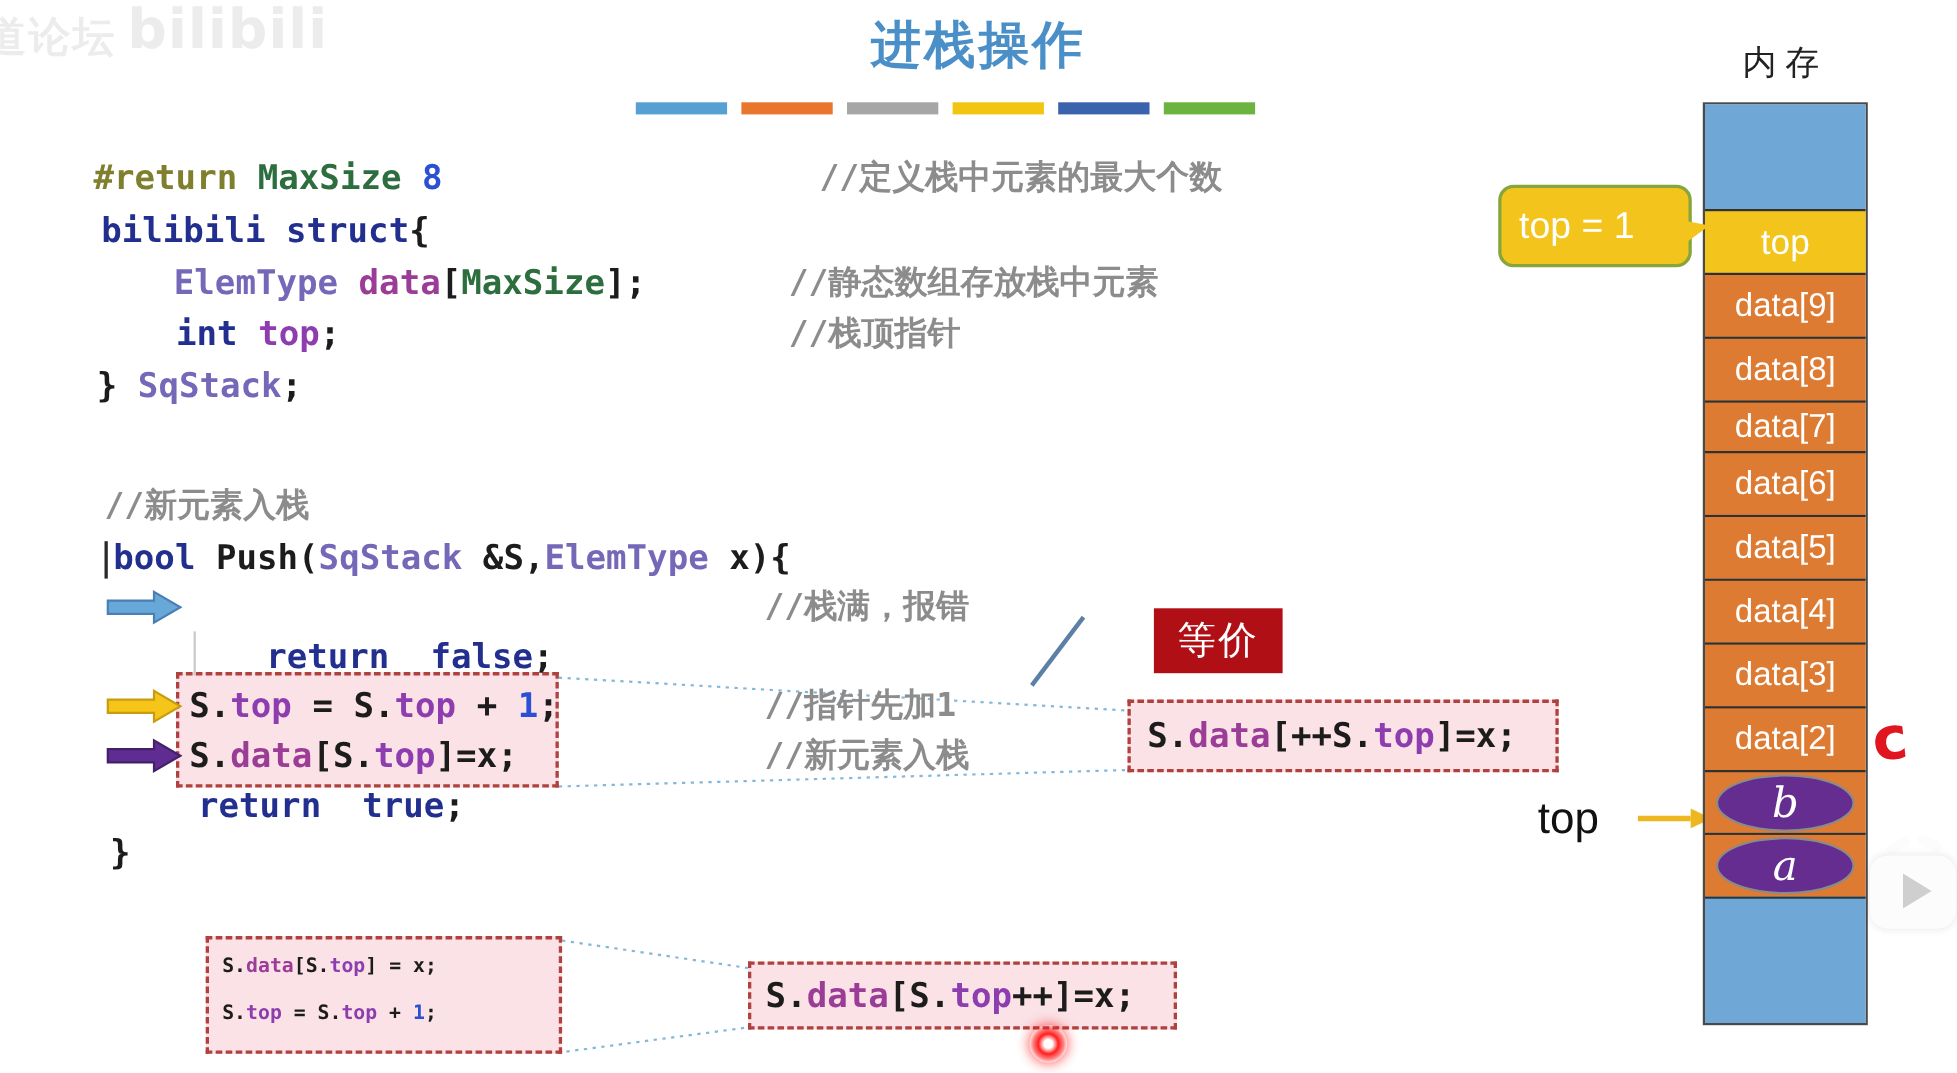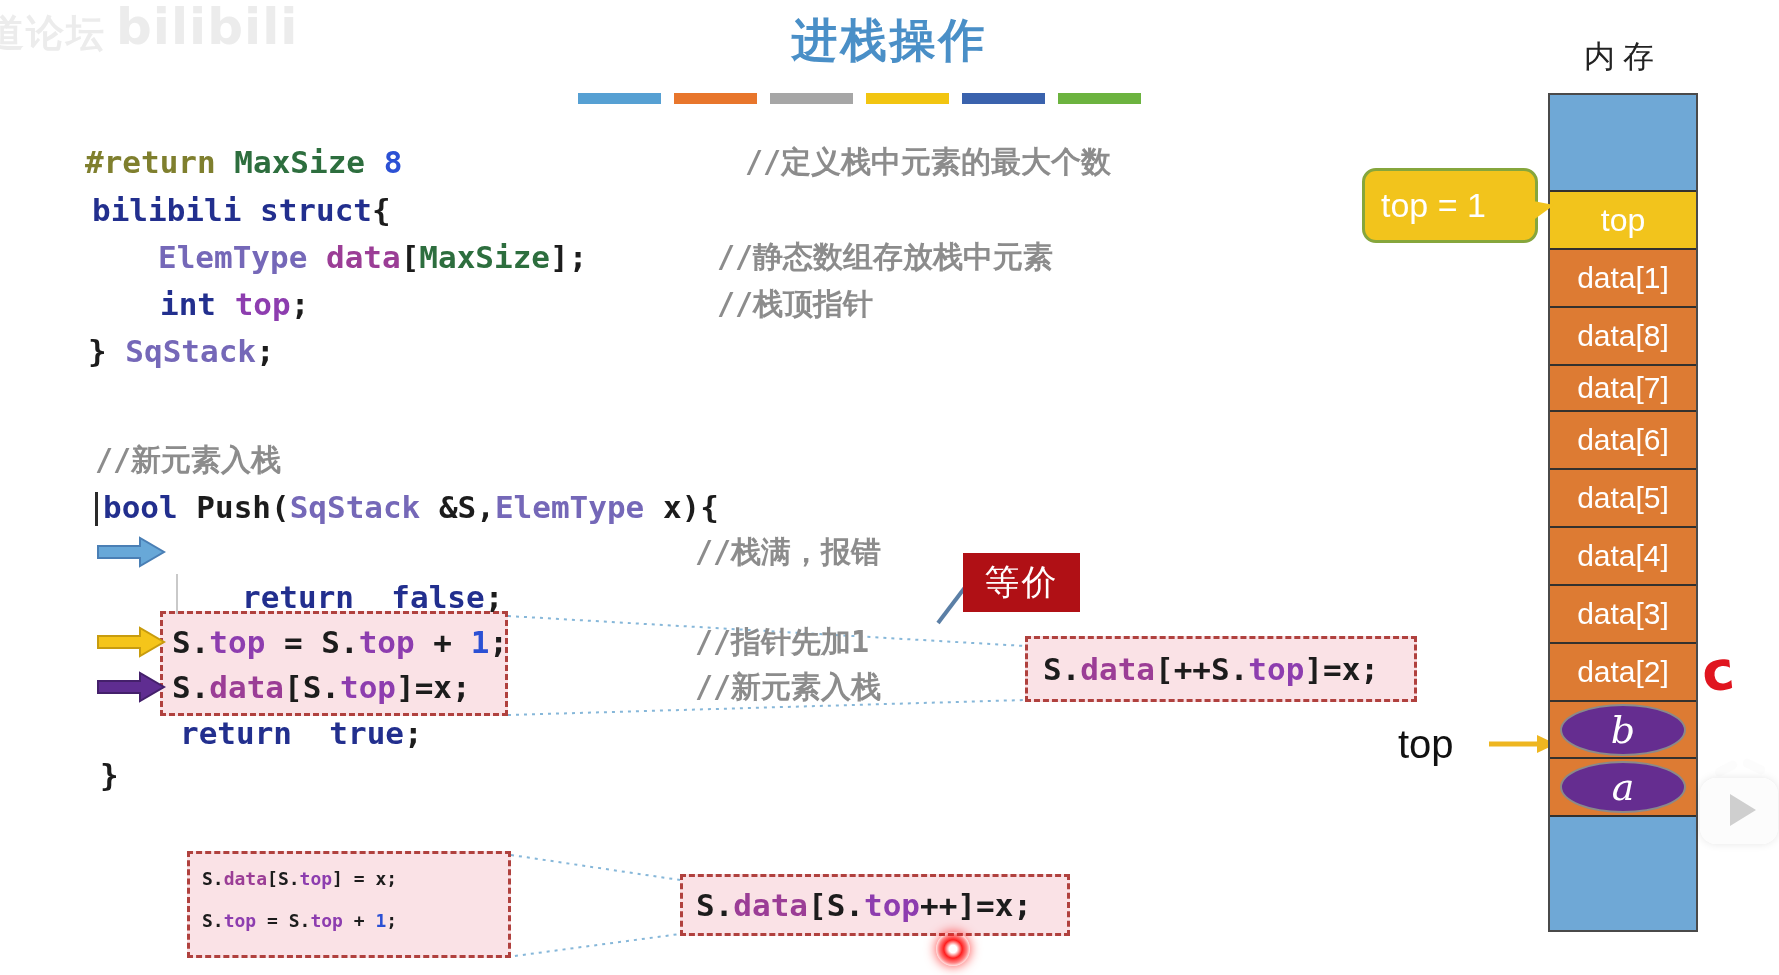--- a/index.html
+++ b/index.html
@@ -20,21 +20,21 @@
   .title{position:absolute;left:0;right:0;top:10px;text-align:center;
          font-size:46px;font-weight:bold;letter-spacing:3px;}
   .bars{position:absolute;left:578px;top:93px;display:flex;gap:13px;}
   .bars .bar{width:83px;height:11px;}
   
   .hl-box{position:absolute;background:rgba(245,203,210,0.55);border:3px dashed #b0413e;
           box-sizing:border-box;}
   
   .block-arrow{position:absolute;}
   
-  .badge{position:absolute;left:963px;top:553px;width:117px;height:59px;background:#b01015;
+  .badge{position:absolute;left:1049px;top:553px;width:117px;height:59px;background:#b01015;
          color:#fff;font-size:35px;display:flex;align-items:center;justify-content:center;
          letter-spacing:2px;}
   
   .mem-label{position:absolute;left:1548px;top:36px;width:150px;text-align:center;
              font-size:31px;color:#222;letter-spacing:8px;}
   .mem-col{position:absolute;left:1548px;top:93px;width:150px;border:2px solid #4a4a4a;
            box-sizing:border-box;display:flex;flex-direction:column;}
   .mem-cell{box-sizing:border-box;border-top:2px solid #33312e;display:flex;
             align-items:center;justify-content:center;color:#fff;font-size:30px;}
   .mem-cell:first-child{border-top:none;}
@@ -153,21 +153,21 @@
 
   <div class="hl-box" style="left:680px;top:874px;width:390px;height:62px;"></div>
   <div class="code" style="left:696px;top:885px;"><span class="tk-pl">S.</span><span class="tk-data">data</span><span class="tk-pl">[S.</span><span class="tk-field">top</span><span class="tk-pl">++]=x;</span></div>
 
   <div class="laser"></div>
 
   <div class="mem-label">内存</div>
   <div class="mem-col">
     <div class="mem-cell cell-blue" style="height:95px;"></div>
     <div class="mem-cell cell-top" style="height:58px;">top</div>
-    <div class="mem-cell cell-data" style="height:58px;">data[1]</div>
+    <div class="mem-cell cell-data" style="height:58px;">data[9]</div>
     <div class="mem-cell cell-data" style="height:58px;">data[8]</div>
     <div class="mem-cell cell-data" style="height:46px;">data[7]</div>
     <div class="mem-cell cell-data" style="height:58px;">data[6]</div>
     <div class="mem-cell cell-data" style="height:58px;">data[5]</div>
     <div class="mem-cell cell-data" style="height:58px;">data[4]</div>
     <div class="mem-cell cell-data" style="height:58px;">data[3]</div>
     <div class="mem-cell cell-data" style="height:58px;">data[2]</div>
     <div class="mem-cell cell-data" style="height:57px;">
       <div class="ellipse">b</div>
     </div>

